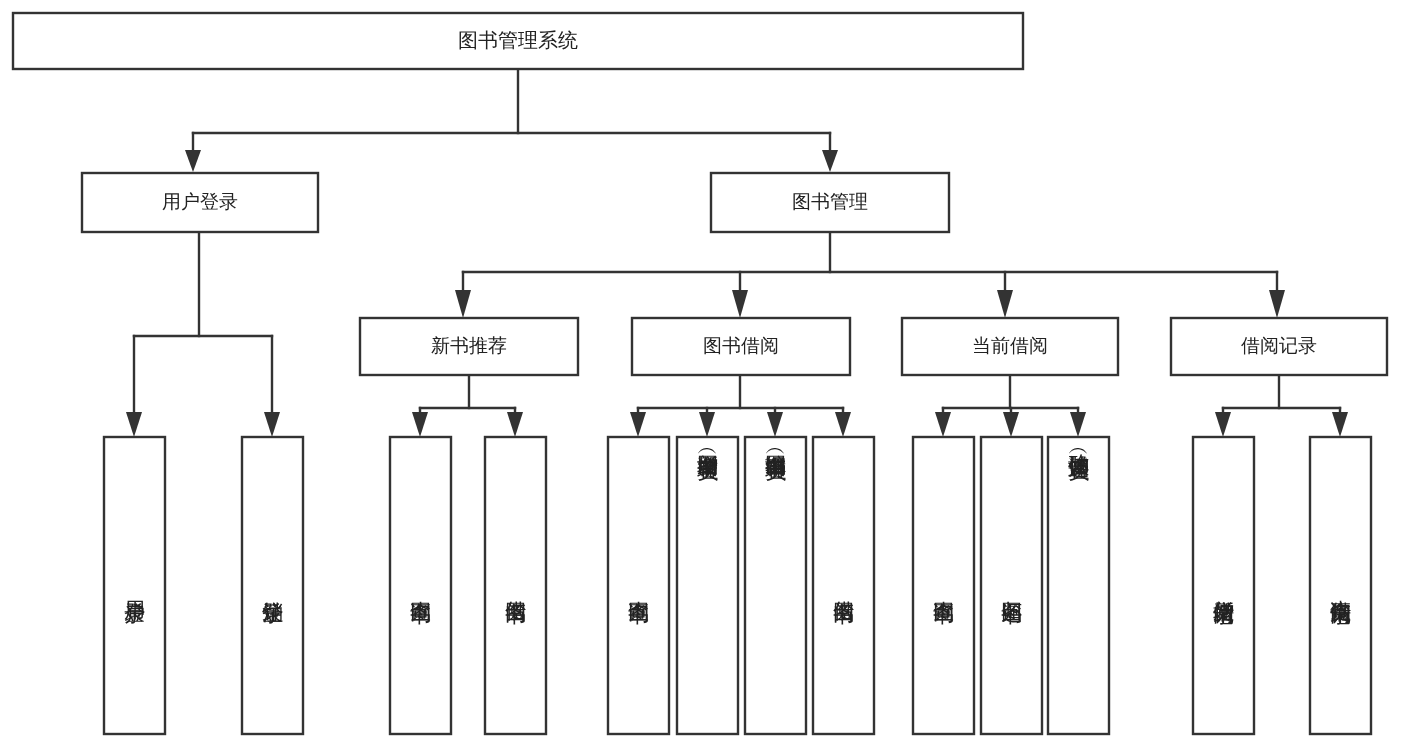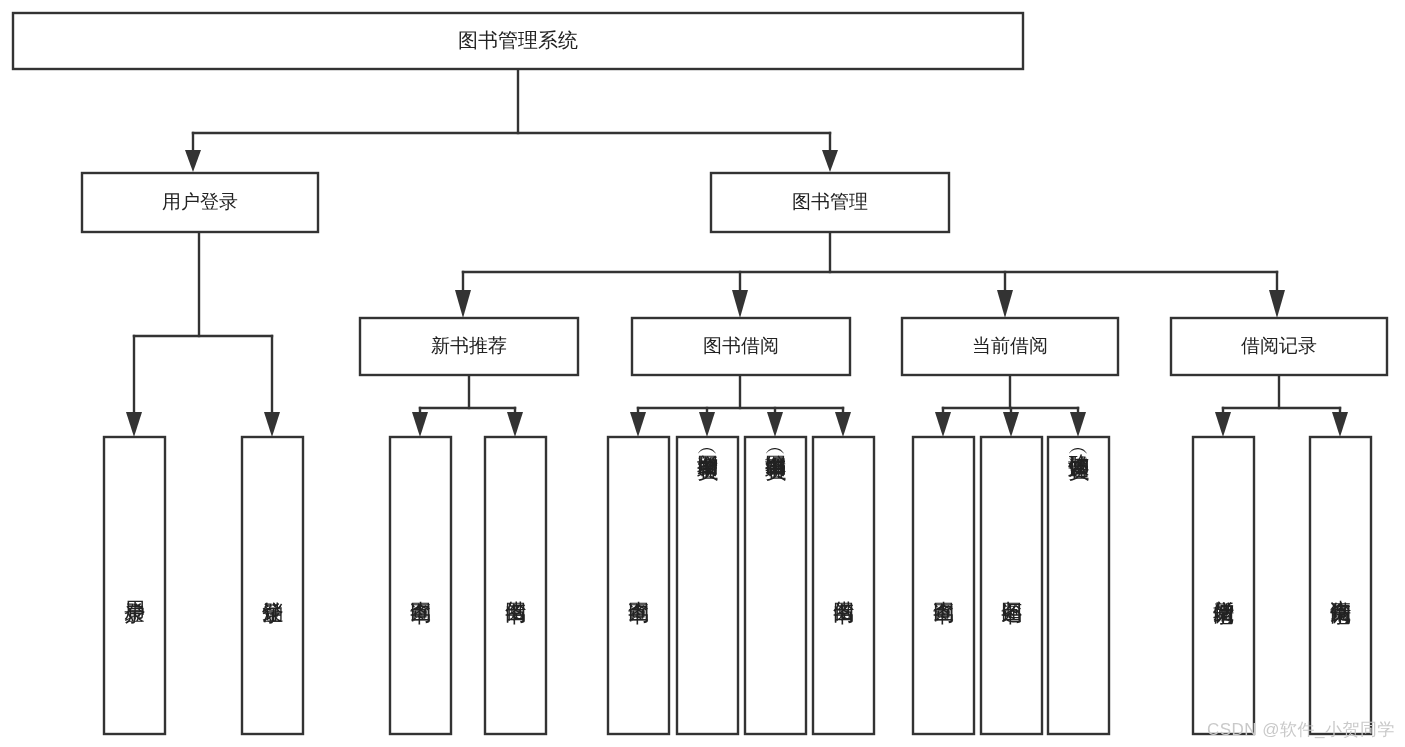--- a/index.html
+++ b/index.html
@@ -264,15 +264,14 @@
     <span class="leaf-label">确认归还（管理员）</span>
   </div>
 
   <div class="leaf-label-wrap" style="left:1193px; top:437px; width:61px; height:297px;">
     <span class="leaf-label">新增借阅记录</span>
   </div>
   <div class="leaf-label-wrap" style="left:1310px; top:437px; width:61px; height:297px;">
     <span class="leaf-label">查询借阅记录</span>
   </div>
 
-  <div class="watermark">CSDN @软件_小贺同学</div>
 
 </div>
 
 </body></html>

